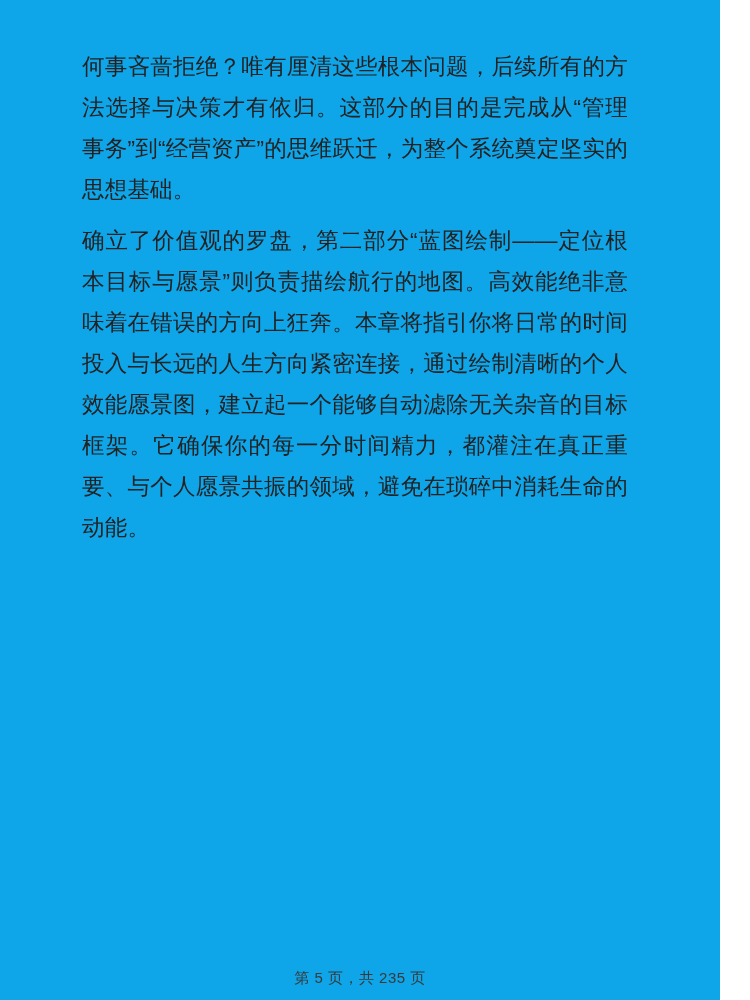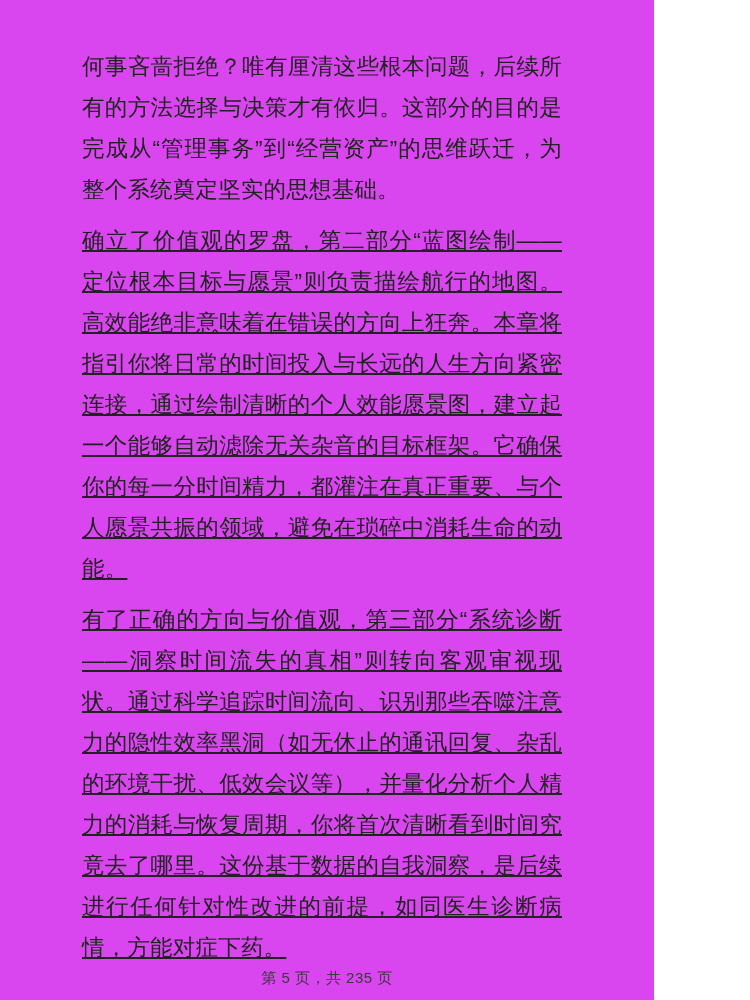--- a/index.html
+++ b/index.html
@@ -12,55 +12,53 @@
     background: #ffffff;
     font-family: "Liberation Sans", sans-serif;
     color: #1a1a1a;
     position: relative;
     overflow: hidden;
   }
   .page {
     position: absolute;
     left: 0;
     top: 0;
-    width: 654px;
+    width: 720px;
     height: 1000px;
     box-sizing: border-box;
     padding: 46px 92px 0 82px;
-    background: #d946ef;
+    background: #0ea5e9;
   }
   .body-text {
     font-size: 22.5px;
     line-height: 41px;
     letter-spacing: 0.2px;
     color: #222222;
     text-align: justify;
     text-justify: inter-character;
   }
   .para {
     margin: 0 0 10px 0;
     text-indent: 0;
   }
   .para + .para {
-    text-decoration: underline;
   }
   .footer {
     position: absolute;
     left: 0;
     right: 0;
     bottom: 12px;
     text-align: center;
     font-size: 15px;
     color: #3a3a3a;
     letter-spacing: 0.5px;
   }
 </style>
 </head>
 <body>
 
 <div class="page">
   <div class="body-text">
     <p class="para">何事吝啬拒绝？唯有厘清这些根本问题，后续所有的方法选择与决策才有依归。这部分的目的是完成从“管理事务”到“经营资产”的思维跃迁，为整个系统奠定坚实的思想基础。</p>
     <p class="para">确立了价值观的罗盘，第二部分“蓝图绘制——定位根本目标与愿景”则负责描绘航行的地图。高效能绝非意味着在错误的方向上狂奔。本章将指引你将日常的时间投入与长远的人生方向紧密连接，通过绘制清晰的个人效能愿景图，建立起一个能够自动滤除无关杂音的目标框架。它确保你的每一分时间精力，都灌注在真正重要、与个人愿景共振的领域，避免在琐碎中消耗生命的动能。</p>
-    <p class="para">有了正确的方向与价值观，第三部分“系统诊断——洞察时间流失的真相”则转向客观审视现状。通过科学追踪时间流向、识别那些吞噬注意力的隐性效率黑洞（如无休止的通讯回复、杂乱的环境干扰、低效会议等），并量化分析个人精力的消耗与恢复周期，你将首次清晰看到时间究竟去了哪里。这份基于数据的自我洞察，是后续进行任何针对性改进的前提，如同医生诊断病情，方能对症下药。</p>
   </div>
   <div class="footer">第 5 页，共 235 页</div>
 </div>
 
 </body></html>

